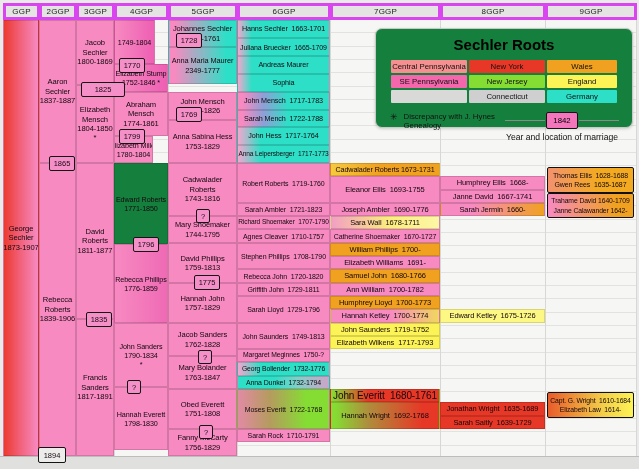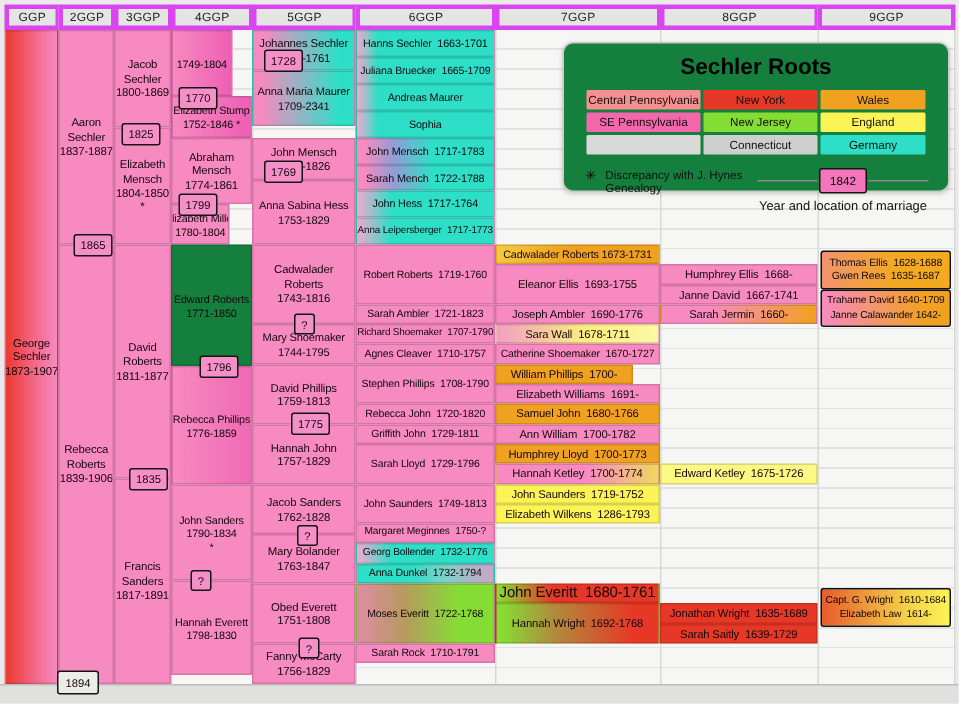--- a/index.html
+++ b/index.html
@@ -132,21 +132,21 @@
       <div class="person" style="left: 114px; top: 387px; width: 54px; height: 63px; background: rgb(247, 138, 193); font-size: 7.2px;">
         <div class="ln">Hannah Everett</div>
         <div class="ln">1798-1830</div>
       </div>
       <div class="person" style="left: 168px; top: 20px; width: 69px; height: 27px; background: linear-gradient(90deg, rgb(247, 138, 193) 8%, rgb(46, 223, 199) 85%); font-size: 7.6px;">
         <div class="ln">Johannes Sechler</div>
         <div class="ln">1701-1761</div>
       </div>
       <div class="person" style="left: 168px; top: 47px; width: 69px; height: 37px; background: linear-gradient(90deg, rgb(247, 138, 193) 8%, rgb(46, 223, 199) 85%); font-size: 7.4px;">
         <div class="ln">Anna Maria Maurer</div>
-        <div class="ln">1709-2341</div>
+        <div class="ln">2349-1777</div>
       </div>
       <div class="person" style="left: 168px; top: 92px; width: 69px; height: 28px; background: rgb(247, 138, 193); font-size: 7.6px;">
         <div class="ln">John Mensch</div>
         <div class="ln">1745-1826</div>
       </div>
       <div class="person" style="left: 168px; top: 120px; width: 69px; height: 43px; background: rgb(247, 138, 193); font-size: 7.4px;">
         <div class="ln">Anna Sabina Hess</div>
         <div class="ln">1753-1829</div>
       </div>
       <div class="person" style="left: 168px; top: 163px; width: 69px; height: 53px; background: rgb(247, 138, 193); font-size: 7.6px;">
@@ -256,21 +256,21 @@
       </div>
       <div class="person single" style="left: 330px; top: 203px; width: 110px; height: 13px; background: rgb(247, 138, 193); font-size: 7.5px;">
         <div class="ln">Joseph Ambler  1690-1776</div>
       </div>
       <div class="person single" style="left: 330px; top: 216px; width: 110px; height: 13px; background: linear-gradient(90deg, rgb(242, 158, 196), rgb(251, 238, 126) 55%, rgb(253, 247, 166)); font-size: 7.5px;">
         <div class="ln">Sara Wall  1678-1711</div>
       </div>
       <div class="person single" style="left: 330px; top: 229px; width: 110px; height: 14px; background: rgb(247, 138, 193); font-size: 7px;">
         <div class="ln">Catherine Shoemaker  1670-1727</div>
       </div>
-      <div class="person single" style="left: 330px; top: 243px; width: 92px; height: 13px; background: rgb(240, 161, 31); font-size: 7.5px; text-align: center;">
+      <div class="person single" style="left: 330px; top: 243px; width: 110px; height: 13px; background: rgb(240, 161, 31); font-size: 7.5px; text-align: center;">
         <div class="ln">William Phillips  1700-</div>
       </div>
       <div class="person single" style="left: 330px; top: 256px; width: 110px; height: 13px; background: rgb(247, 138, 193); font-size: 7.5px;">
         <div class="ln">Elizabeth Williams  1691-</div>
       </div>
       <div class="person single" style="left: 330px; top: 269px; width: 110px; height: 14px; background: rgb(240, 161, 31); font-size: 7.5px;">
         <div class="ln">Samuel John  1680-1766</div>
       </div>
       <div class="person single" style="left: 330px; top: 283px; width: 110px; height: 13px; background: rgb(247, 138, 193); font-size: 7.5px;">
         <div class="ln">Ann William  1700-1782</div>
@@ -278,21 +278,21 @@
       <div class="person single" style="left: 330px; top: 296px; width: 110px; height: 13px; background: rgb(240, 161, 31); font-size: 7.5px;">
         <div class="ln">Humphrey Lloyd  1700-1773</div>
       </div>
       <div class="person single" style="left: 330px; top: 309px; width: 110px; height: 14px; background: linear-gradient(90deg, rgb(247, 138, 193) 55%, rgb(240, 215, 94)); font-size: 7.5px;">
         <div class="ln">Hannah Ketley  1700-1774</div>
       </div>
       <div class="person single" style="left: 330px; top: 323px; width: 110px; height: 13px; background: rgb(252, 243, 86); font-size: 7.5px;">
         <div class="ln">John Saunders  1719-1752</div>
       </div>
       <div class="person single" style="left: 330px; top: 336px; width: 110px; height: 13px; background: rgb(252, 243, 86); font-size: 7.5px;">
-        <div class="ln">Elizabeth Wilkens  1286-1793</div>
+        <div class="ln">Elizabeth Wilkens  1717-1793</div>
       </div>
       <div class="person single" style="left: 330px; top: 389px; width: 110px; height: 13px; background: linear-gradient(90deg, rgb(133, 221, 51), rgb(231, 55, 38) 35%); font-size: 10px;">
         <div class="ln">John Everitt  1680-1761</div>
       </div>
       <div class="person single" style="left: 330px; top: 402px; width: 110px; height: 27px; background: linear-gradient(90deg, rgb(133, 221, 51) 3%, rgb(176, 140, 60) 35%, rgb(231, 55, 38) 85%); font-size: 7.5px;">
         <div class="ln">Hannah Wright  1692-1768</div>
       </div>
       <div class="person single" style="left: 440px; top: 176px; width: 105px; height: 14px; background: rgb(247, 138, 193); font-size: 7.5px;">
         <div class="ln">Humphrey Ellis  1668-</div>
       </div>
@@ -320,21 +320,21 @@
         <div class="ln">Janne Calawander 1642-</div>
       </div>
       <div class="person bordered" style="left: 547px; top: 392px; width: 87px; height: 26px; background: linear-gradient(90deg, rgb(232, 92, 43), rgb(243, 207, 73) 65%, rgb(252, 243, 86)); font-size: 6.8px;">
         <div class="ln">Capt. G. Wright  1610-1684</div>
         <div class="ln">Elizabeth Law  1614-</div>
       </div>
     </div>
   <div id="years">
       <div class="marr gray" style="left: 38px; top: 447px; width: 28px; height: 16px;">1894</div>
       <div class="marr" style="left: 49px; top: 156px; width: 26px; height: 15px;">1865</div>
-      <div class="marr" style="left: 81px; top: 82px; width: 26px; height: 15px;">1825</div>
+      <div class="marr" style="left: 81px; top: 82px; width: 44px; height: 15px;">1825</div>
       <div class="marr" style="left: 86px; top: 312px; width: 26px; height: 15px;">1835</div>
       <div class="marr" style="left: 119px; top: 58px; width: 26px; height: 15px;">1770</div>
       <div class="marr" style="left: 119px; top: 129px; width: 26px; height: 15px;">1799</div>
       <div class="marr" style="left: 176px; top: 33px; width: 26px; height: 15px;">1728</div>
       <div class="marr" style="left: 176px; top: 107px; width: 26px; height: 15px;">1769</div>
       <div class="marr" style="left: 133px; top: 237px; width: 26px; height: 15px;">1796</div>
       <div class="marr" style="left: 196px; top: 209px; width: 14px; height: 14px;">?</div>
       <div class="marr" style="left: 194px; top: 275px; width: 26px; height: 15px;">1775</div>
       <div class="marr" style="left: 198px; top: 350px; width: 14px; height: 14px;">?</div>
       <div class="marr" style="left: 127px; top: 380px; width: 14px; height: 14px;">?</div>

